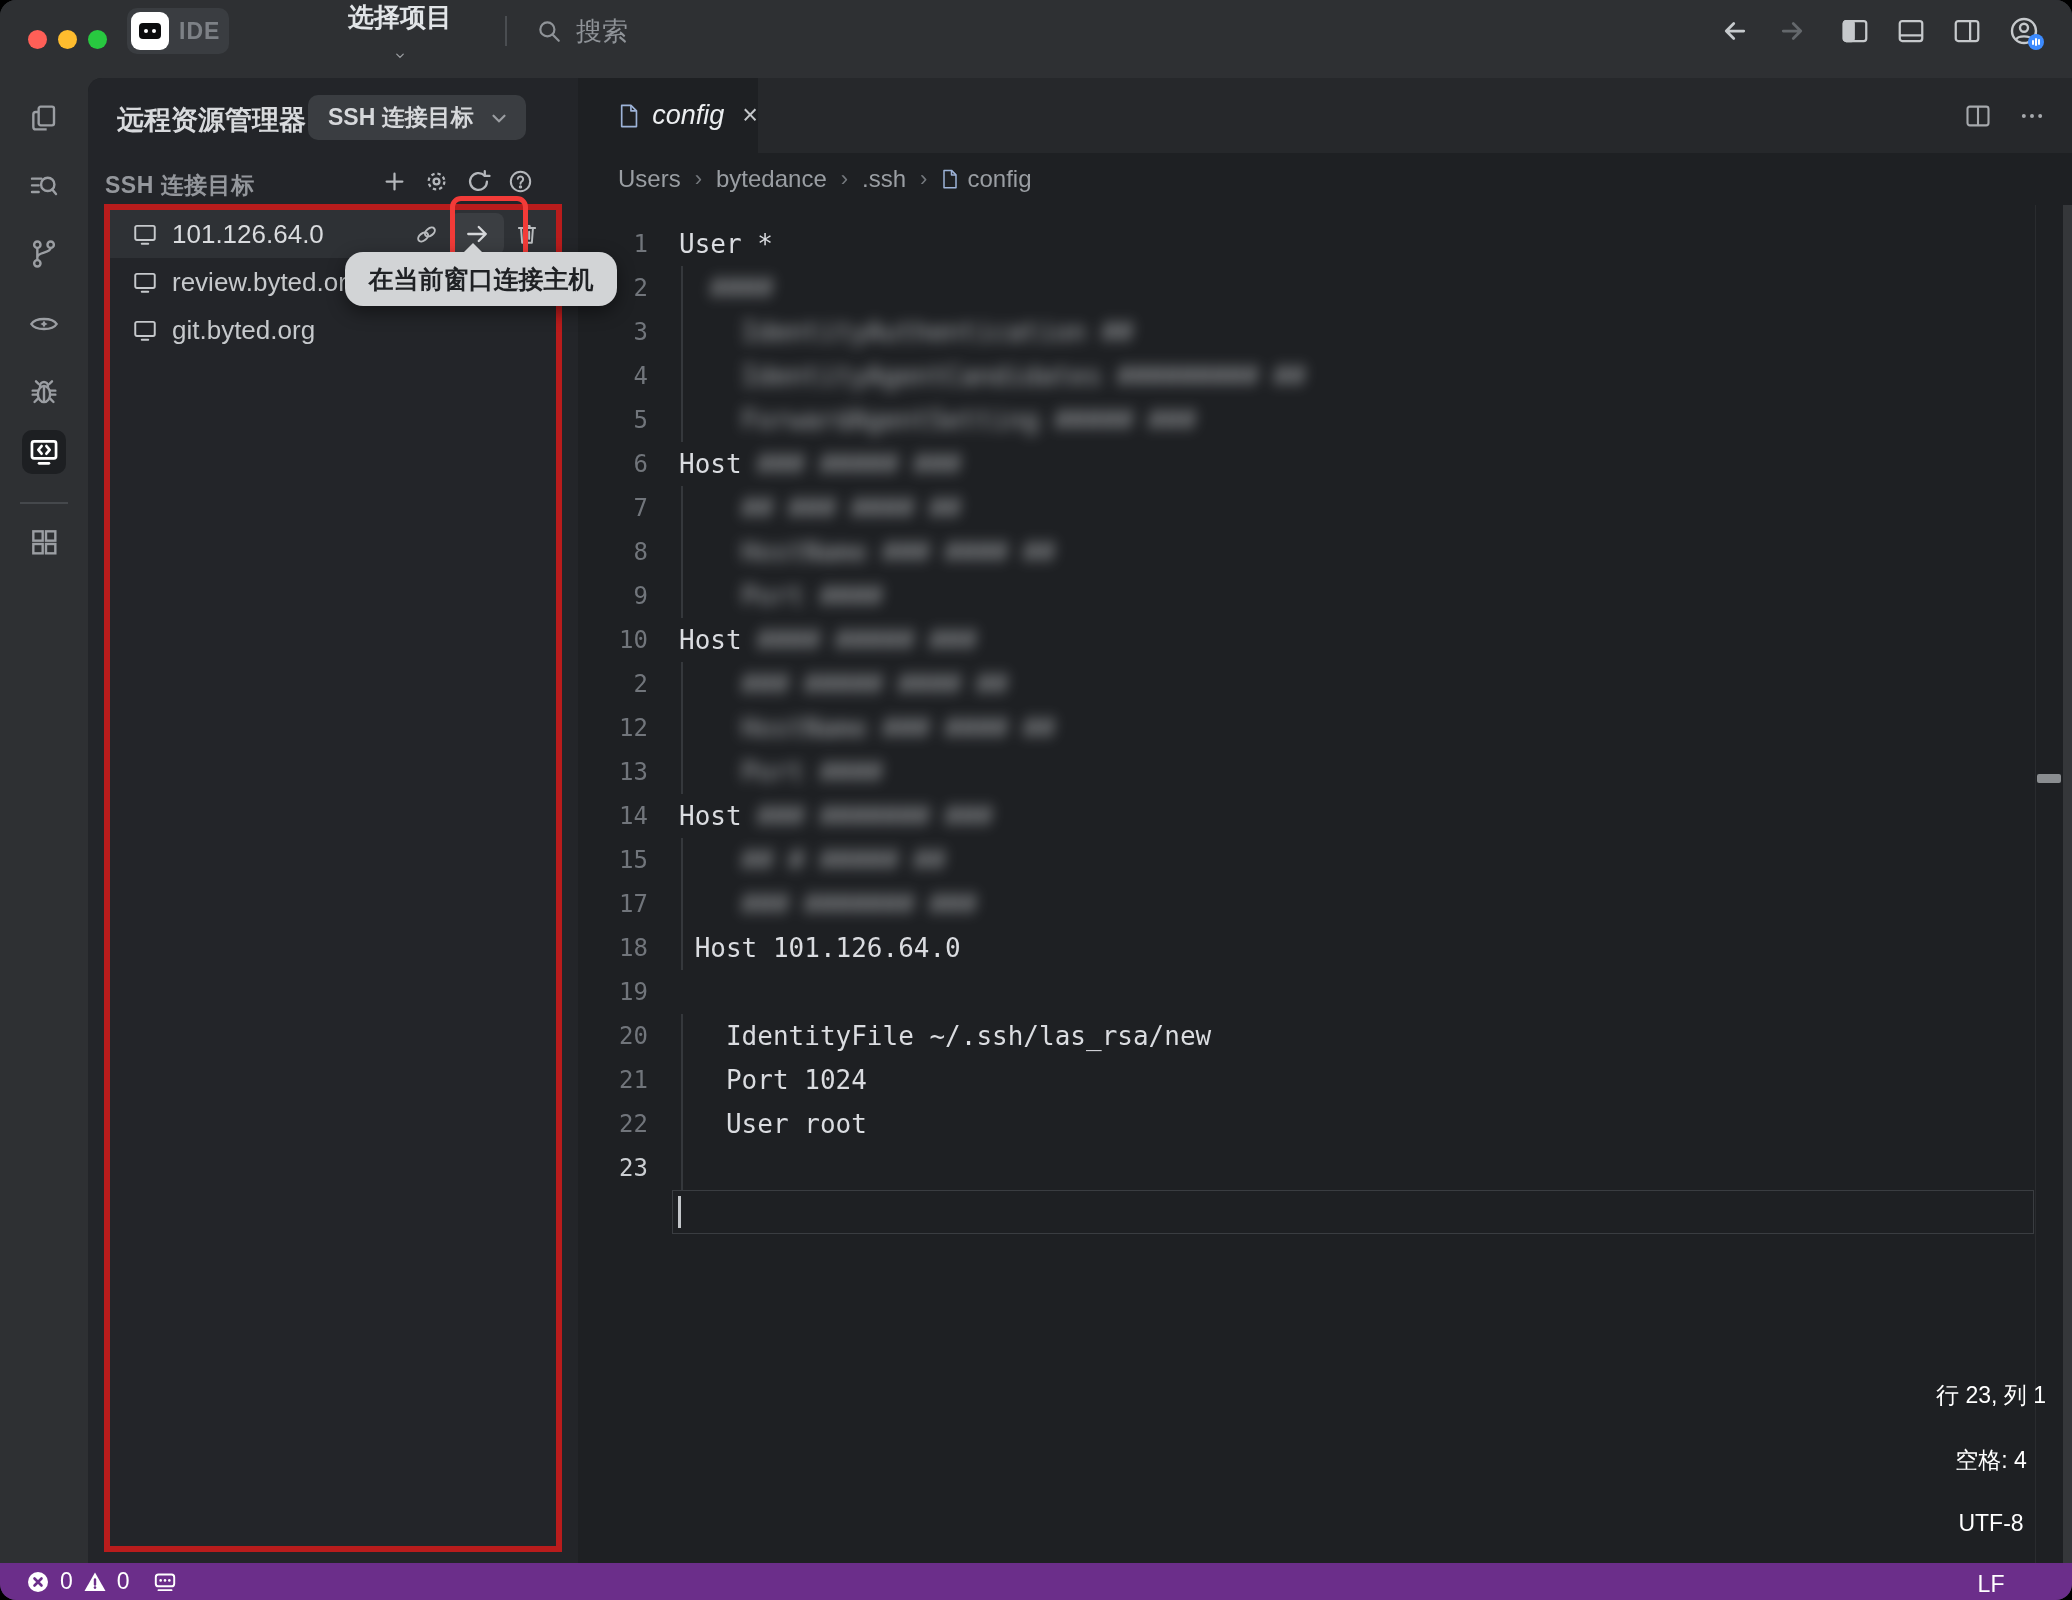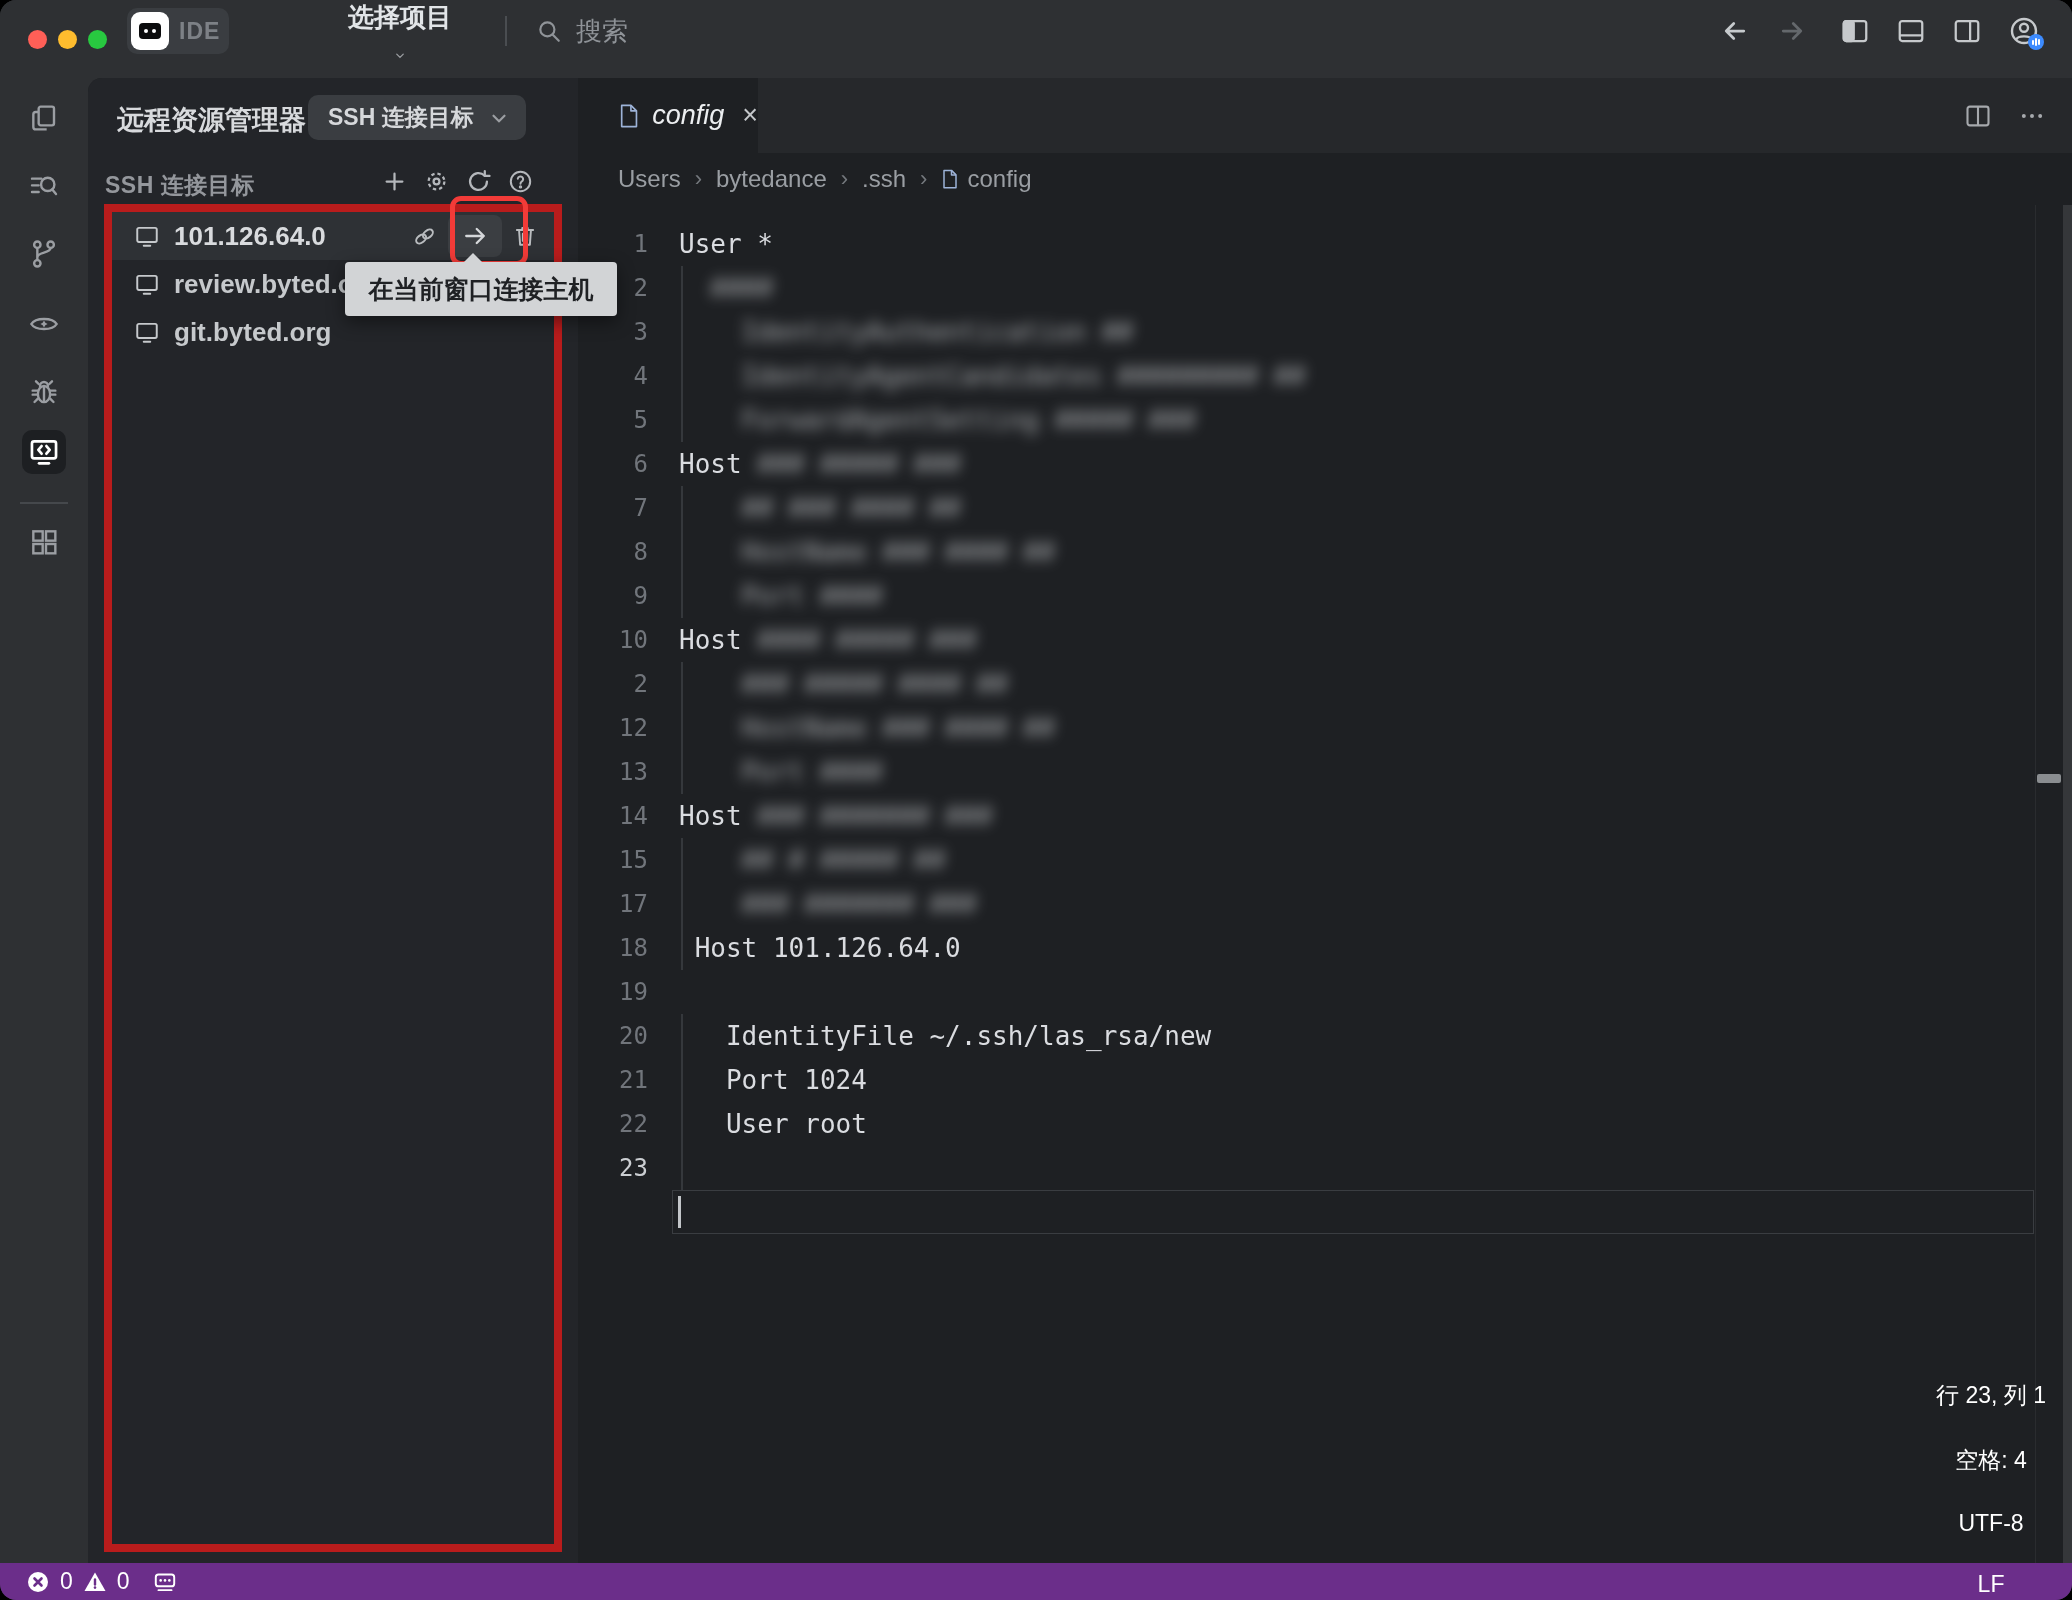--- a/index.html
+++ b/index.html
@@ -39,30 +39,30 @@
 
   
   .card{position:absolute;left:88px;top:78px;right:0;bottom:37px;background:#1e2023;border-top-left-radius:14px;overflow:hidden;}
   .sidebar{position:absolute;left:0;top:0;width:490px;height:100%;background:#232529;}
   .sb-title{position:absolute;left:29px;top:24px;font-size:27px;font-weight:700;color:#d8dadd;}
   .sb-pill{position:absolute;left:220px;top:17px;height:45px;background:#3a3d41;border-radius:10px;
     display:flex;align-items:center;padding:0 16px 0 20px;gap:14px;color:#d6d8db;font-size:23px;font-weight:600;}
   .sb-section{position:absolute;left:17px;top:92px;font-size:23px;font-weight:700;color:#94979c;letter-spacing:.5px;}
   .sb-actions{position:absolute;top:90px;right:44px;display:flex;gap:15px;}
   .sb-actions .aico{width:27px;height:27px;}
-  .host-list{position:absolute;left:16px;top:126px;width:458px;height:1348px;border:8px solid #b91c1c;box-sizing:border-box;font-weight:bold;}
+  .host-list{position:absolute;left:16px;top:126px;width:458px;height:1348px;border:6px solid #b91c1c;box-sizing:border-box;}
   .host-row{height:48px;display:flex;align-items:center;color:#c6c9cc;font-size:26px;position:relative;}
   .host-row.selected{background:#2e3135;color:#d9dbde;}
   .host-row .mon{margin:0 14px 0 22px;flex:0 0 auto;}
   .row-actions{position:absolute;right:16px;top:0;height:48px;display:flex;align-items:center;gap:10px;}
   .arrow-btn{width:54px;height:42px;background:#3b3e42;border-radius:8px;display:flex;align-items:center;justify-content:center;}
 
   
   .red-box{position:absolute;left:450px;top:196px;width:68px;height:60px;border:5px solid #f23b38;border-radius:11px;z-index:50;}
-  .tooltip{position:absolute;left:345px;top:262px;width:272px;height:54px;background:#d2d4d6;border-radius:4px;z-index:60;
+  .tooltip{position:absolute;left:345px;top:252px;width:272px;height:54px;background:#d2d4d6;border-radius:18px;z-index:60;
     display:flex;align-items:center;justify-content:center;font-size:25px;font-weight:600;color:#1f2124;
     box-shadow:0 6px 18px rgba(0,0,0,.45);}
   .tooltip .notch{position:absolute;top:-9px;left:118px;width:0;height:0;border-left:10px solid transparent;
     border-right:10px solid transparent;border-bottom:10px solid #d2d4d6;}
 
   
   .editor{position:absolute;left:490px;top:0;right:0;height:100%;background:#1e2023;}
   .tabstrip{position:absolute;left:0;top:0;right:0;height:75px;background:#26282b;}
   .tab{position:absolute;left:0;top:0;width:180px;height:75px;background:#1e2023;display:flex;align-items:center;}
   .tab-title{margin-left:12px;font-size:27px;font-style:italic;color:#eceef0;}

